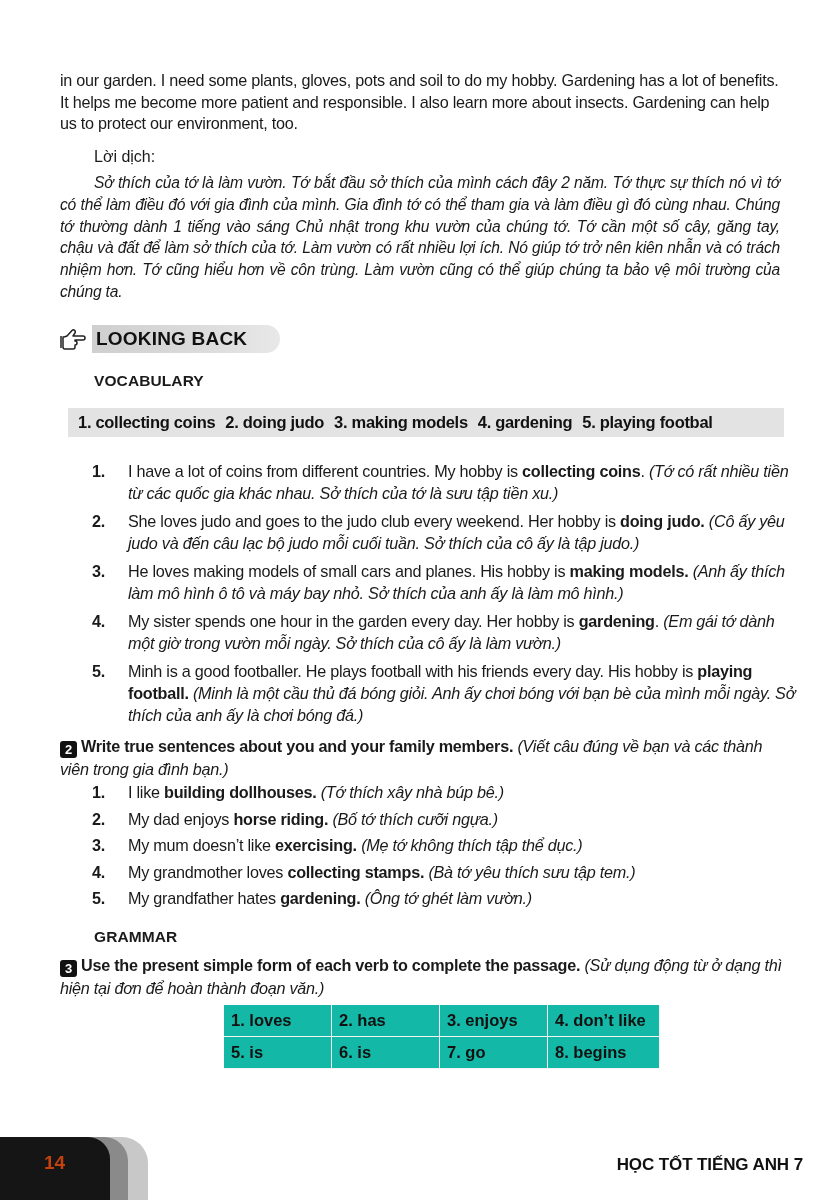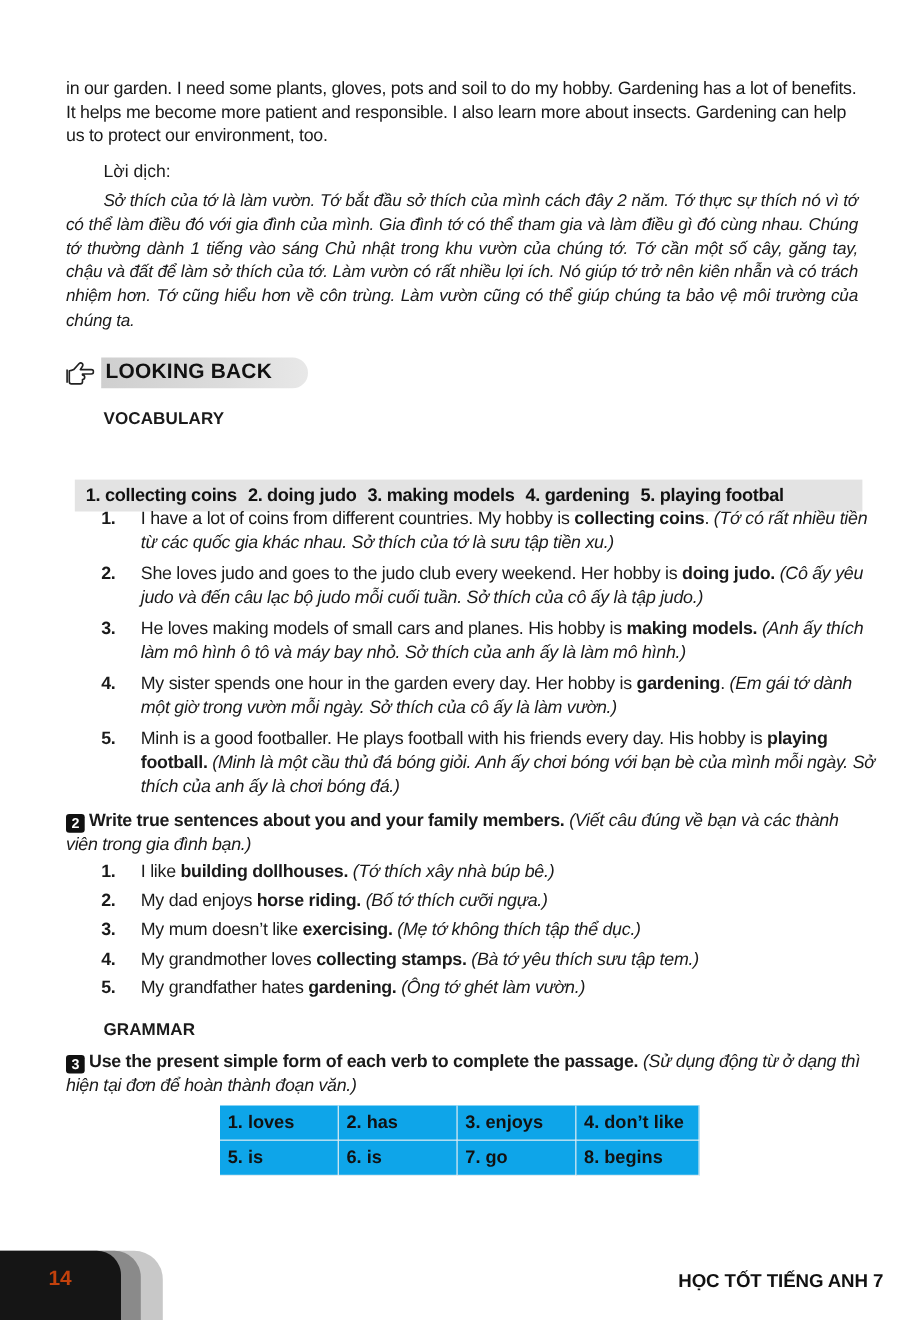--- a/index.html
+++ b/index.html
@@ -56,21 +56,21 @@
   .num-badge {
     display: inline-block; width: 17px; height: 17px; background: #111; color: #fff;
     border-radius: 3px; font-weight: bold; font-size: 13px; line-height: 17px;
     text-align: center; margin-right: 4px; vertical-align: -2px;
   }
   .task1 { top: 398px; }
   .task2 { top: 735px; }
   .task3 { top: 954px; }
 
   .answer-strip {
-    position: absolute; left: 68px; top: 436px; width: 716px; height: 29px;
+    position: absolute; left: 68px; top: 408px; width: 716px; height: 29px;
     background: #e3e3e3;
     display: flex; align-items: center; padding-left: 10px;
     font-weight: bold; font-size: 16.5px; letter-spacing: -0.3px; color: #111;
   }
   .answer-strip span { margin-right: 10px; white-space: nowrap; }
 
   .numlist { position: absolute; left: 92px; width: 712px; }
   .numlist .item {
     position: relative; padding-left: 36px;
     font-size: 16.2px; line-height: 22px; letter-spacing: -0.25px;
@@ -79,22 +79,22 @@
     position: absolute; left: 0; top: 0; font-weight: bold;
   }
   .numlist .item b { font-weight: bold; }
   .numlist .item i { font-style: italic; }
   .list1 { top: 460px; }
   .list1 .item { margin-bottom: 6px; }
   .list2 { top: 782px; }
   .list2 .item { margin-bottom: 5px; line-height: 21.5px; }
 
   .grid {
-    position: absolute; left: 200px; top: 1005px; width: 436px; height: 64px;
-    background: #0ea5e9;
+    position: absolute; left: 224px; top: 1005px; width: 436px; height: 64px;
+    background: #14b8a6;
     display: grid; grid-template-columns: 108px 108px 108px 112px; grid-template-rows: 32px 32px;
   }
   .grid .cell {
     display: flex; align-items: center; padding-left: 7px;
     font-weight: bold; font-size: 16.5px; color: #111;
     border-right: 1px solid #f4f4f4; border-bottom: 1px solid #f4f4f4;
   }
 
   .footer-tab {
     position: absolute; left: 0; top: 1137px; width: 150px; height: 63px;

